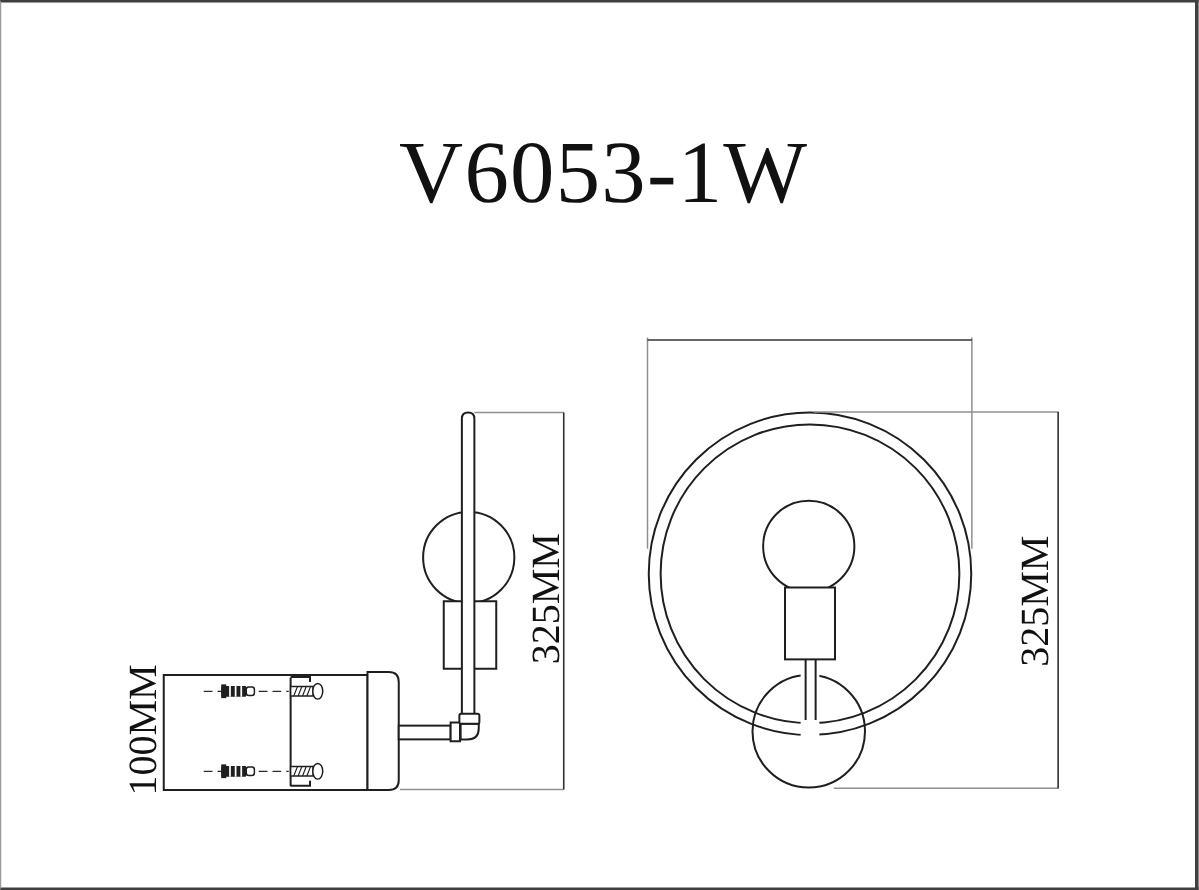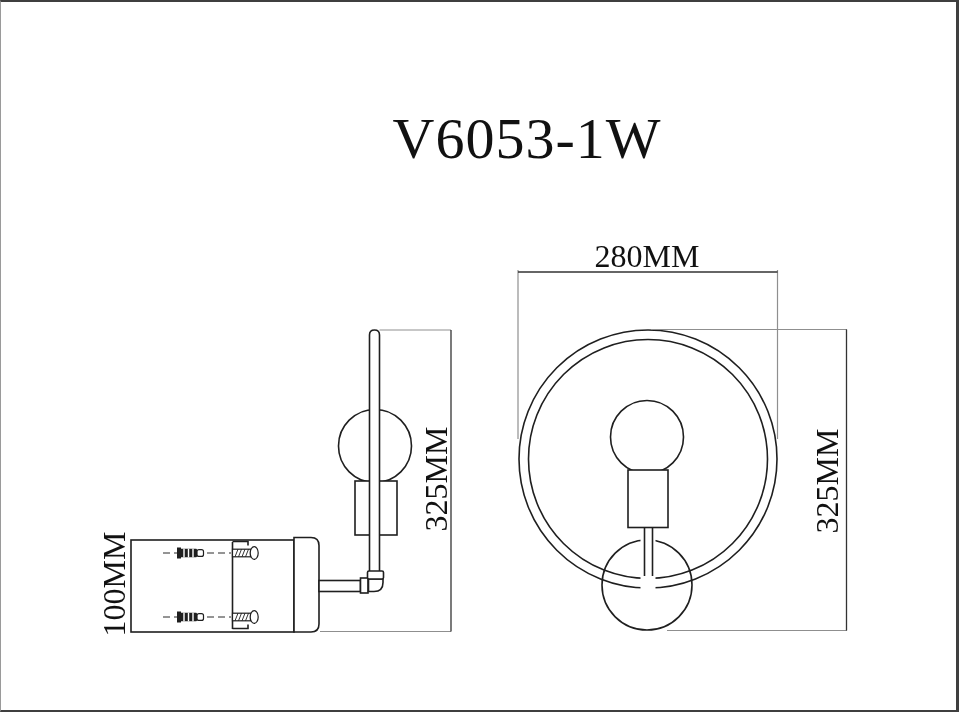--- a/index.html
+++ b/index.html
@@ -26,21 +26,21 @@
   .dark{fill:var(--c-line,#161616);stroke:none;}
   .rib {stroke:#ffffff;stroke-width:1.4;}
   .hatch{stroke:var(--c-line,#1f1f1f);stroke-width:0.9;}
   .mask{fill:#ffffff;stroke:none;}
   
   .label{
     position:absolute;color:var(--c-text,#111);
     white-space:nowrap;line-height:1;
     transform:translate(-50%,-50%);
   }
-  .title{font-size:58px;letter-spacing:1px;margin-left:44px;}
+  .title{font-size:71px;letter-spacing:1px;}
   .dimtext{font-size:32px;}
   .rot{transform:translate(-50%,-50%) rotate(-90deg);}
 </style>
 </head>
 <body>
 
 <div class="canvas">
 
   <svg class="drawing" width="959" height="712" viewBox="0 0 959 712">
 
@@ -124,20 +124,19 @@
 
     <g>
       <line x1="378.5" y1="328" x2="450" y2="328" class="ext"></line>
       <line x1="319" y1="629.5" x2="450" y2="629.5" class="ext"></line>
       <line x1="450" y1="328" x2="450" y2="629.5" class="dim"></line>
     </g>
   </svg>
 
   <div class="label title" style="left:482px;top:137px;">V6053-1W</div>
 
-  <div class="label dimtext" style="left:646px;top:254px;">280MM</div>
 
   <div class="label dimtext rot" style="left:826px;top:479px;">325MM</div>
 
   <div class="label dimtext rot" style="left:435px;top:477px;">325MM</div>
 
   <div class="label dimtext rot" style="left:113px;top:582px;">100MM</div>
 </div>
 
 </body></html>

